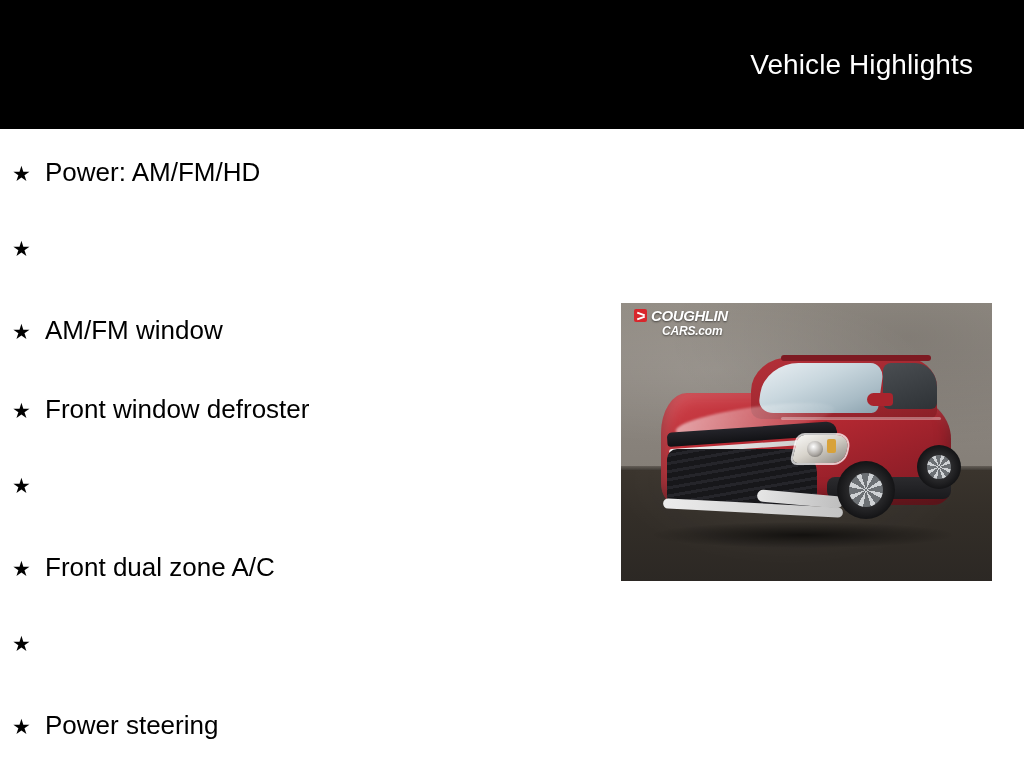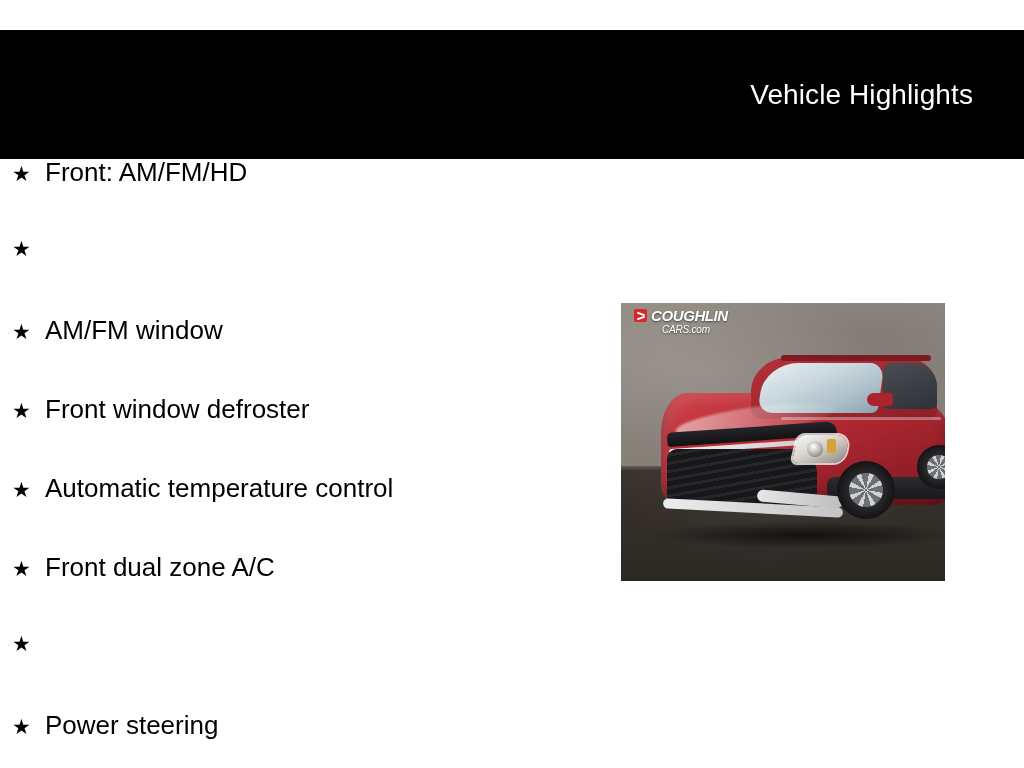--- a/index.html
+++ b/index.html
@@ -17,21 +17,20 @@
 
   
   #header-banner {
     position: absolute;
     left: 0;
     top: 0;
     width: 1024px;
     height: 129px;
     background: #000000;
     box-sizing: border-box;
-    margin-top: 30px;
   }
   #page-title {
     position: absolute;
     right: 51px;
     top: 48px;
     color: #ffffff;
     font-size: 28px;
     line-height: 34px;
     font-weight: normal;
     letter-spacing: 0.1px;
@@ -72,21 +71,21 @@
     font-size: 26px;
     line-height: 30px;
     white-space: nowrap;
   }
 
   
   #vehicle-photo {
     position: absolute;
     left: 621px;
     top: 303px;
-    width: 324px;
+    width: 371px;
     height: 278px;
     overflow: hidden;
     background: #8e8880;
   }
   .photo-wall {
     position: absolute;
     left: 0; top: 0;
     width: 100%;
     height: 60%;
     background:
@@ -355,59 +354,58 @@
   .wm-logo::after  { top: 8px; transform: rotate(-20deg); }
   .wm-brand {
     color: #ffffff;
     font-size: 15px;
     font-weight: bold;
     font-style: italic;
     letter-spacing: -0.4px;
   }
   .wm-sub {
     color: #ffffff;
-    font-size: 10px;
-    font-weight: normal;
+    font-size: 12px;
+    font-weight: bold;
     font-style: italic;
     letter-spacing: -0.2px;
     margin-top: 2px;
     margin-left: 28px;
   }
 </style>
 </head>
 <body>
 
 <div id="header-banner">
   <div id="page-title">Vehicle Highlights</div>
 </div>
 
 <ul id="highlights-list">
 
   <li class="highlight-item">
     <span class="bullet-star">★</span>
-    <span class="highlight-label">Front: AM/FM/HD</span>
+    <span class="highlight-label">Power: AM/FM/HD</span>
   </li>
 
   <li class="highlight-item">
     <span class="bullet-star">★</span>
   </li>
 
   <li class="highlight-item">
     <span class="bullet-star">★</span>
     <span class="highlight-label">AM/FM window</span>
   </li>
 
   <li class="highlight-item">
     <span class="bullet-star">★</span>
     <span class="highlight-label">Front window defroster</span>
   </li>
 
   <li class="highlight-item">
     <span class="bullet-star">★</span>
-    <span class="highlight-label">Automatic temperature control</span>
   </li>
 
   <li class="highlight-item">
     <span class="bullet-star">★</span>
     <span class="highlight-label">Front dual zone A/C</span>
   </li>
 
   <li class="highlight-item">
     <span class="bullet-star">★</span>
   </li>

